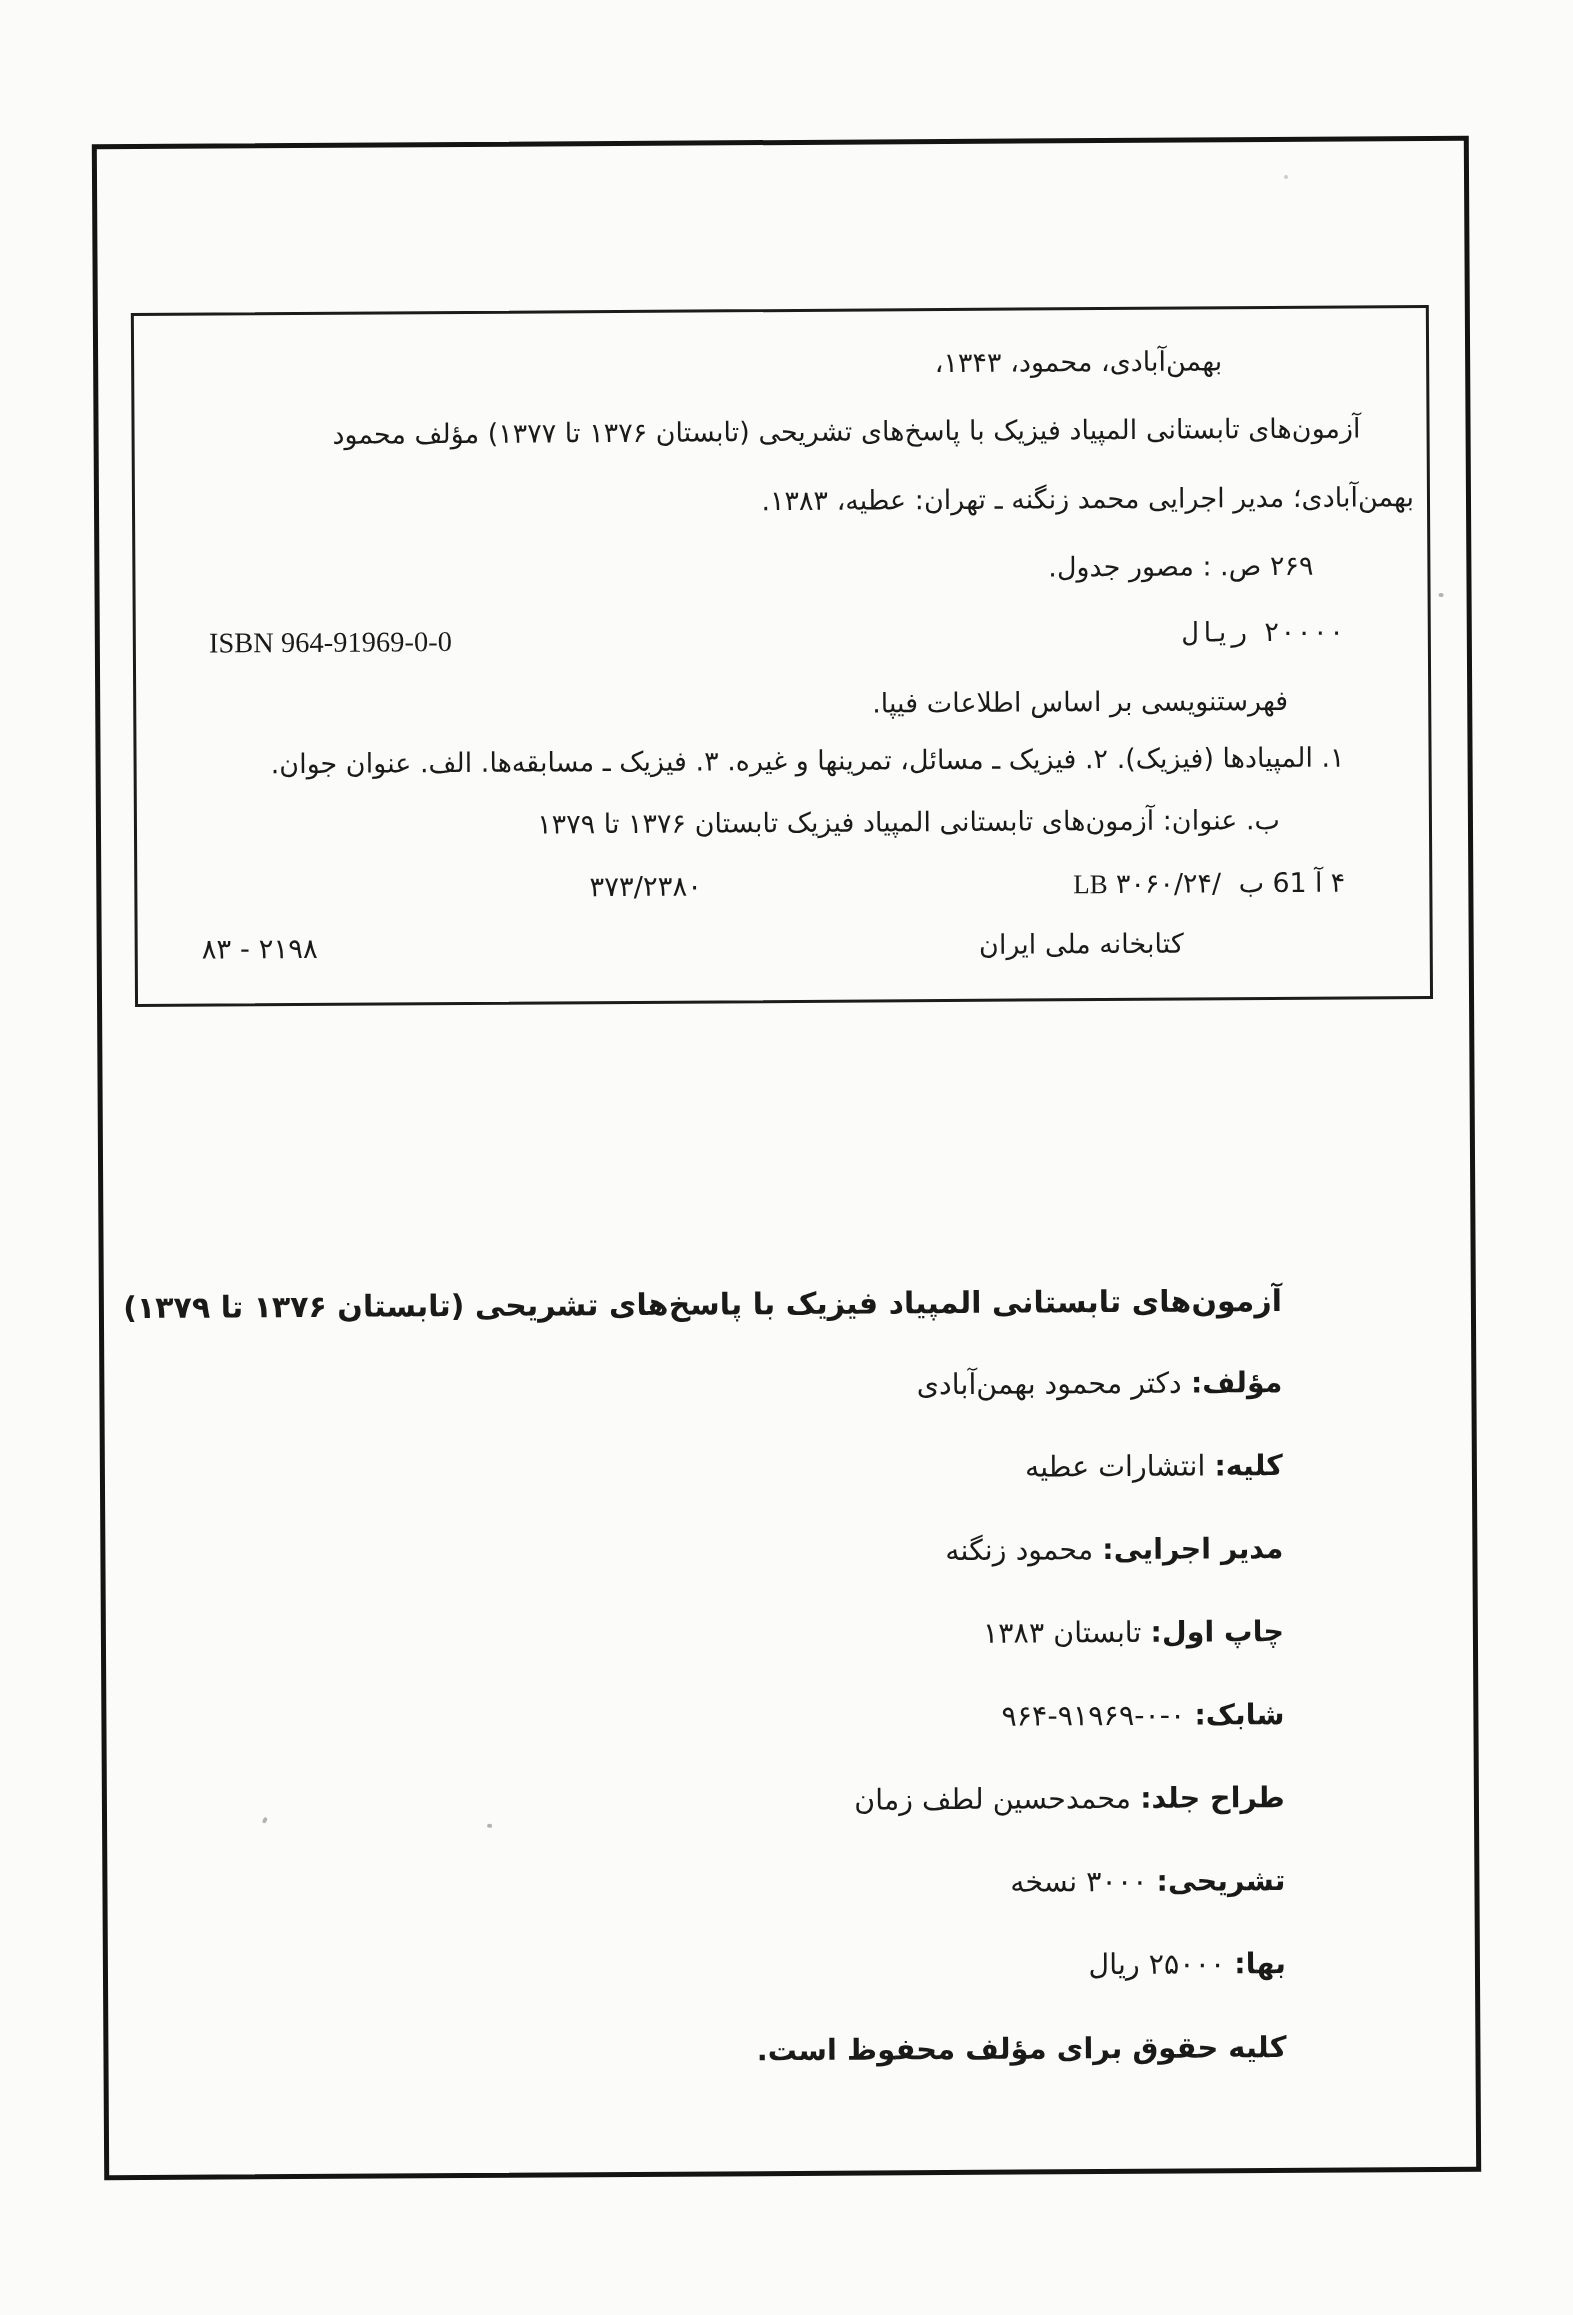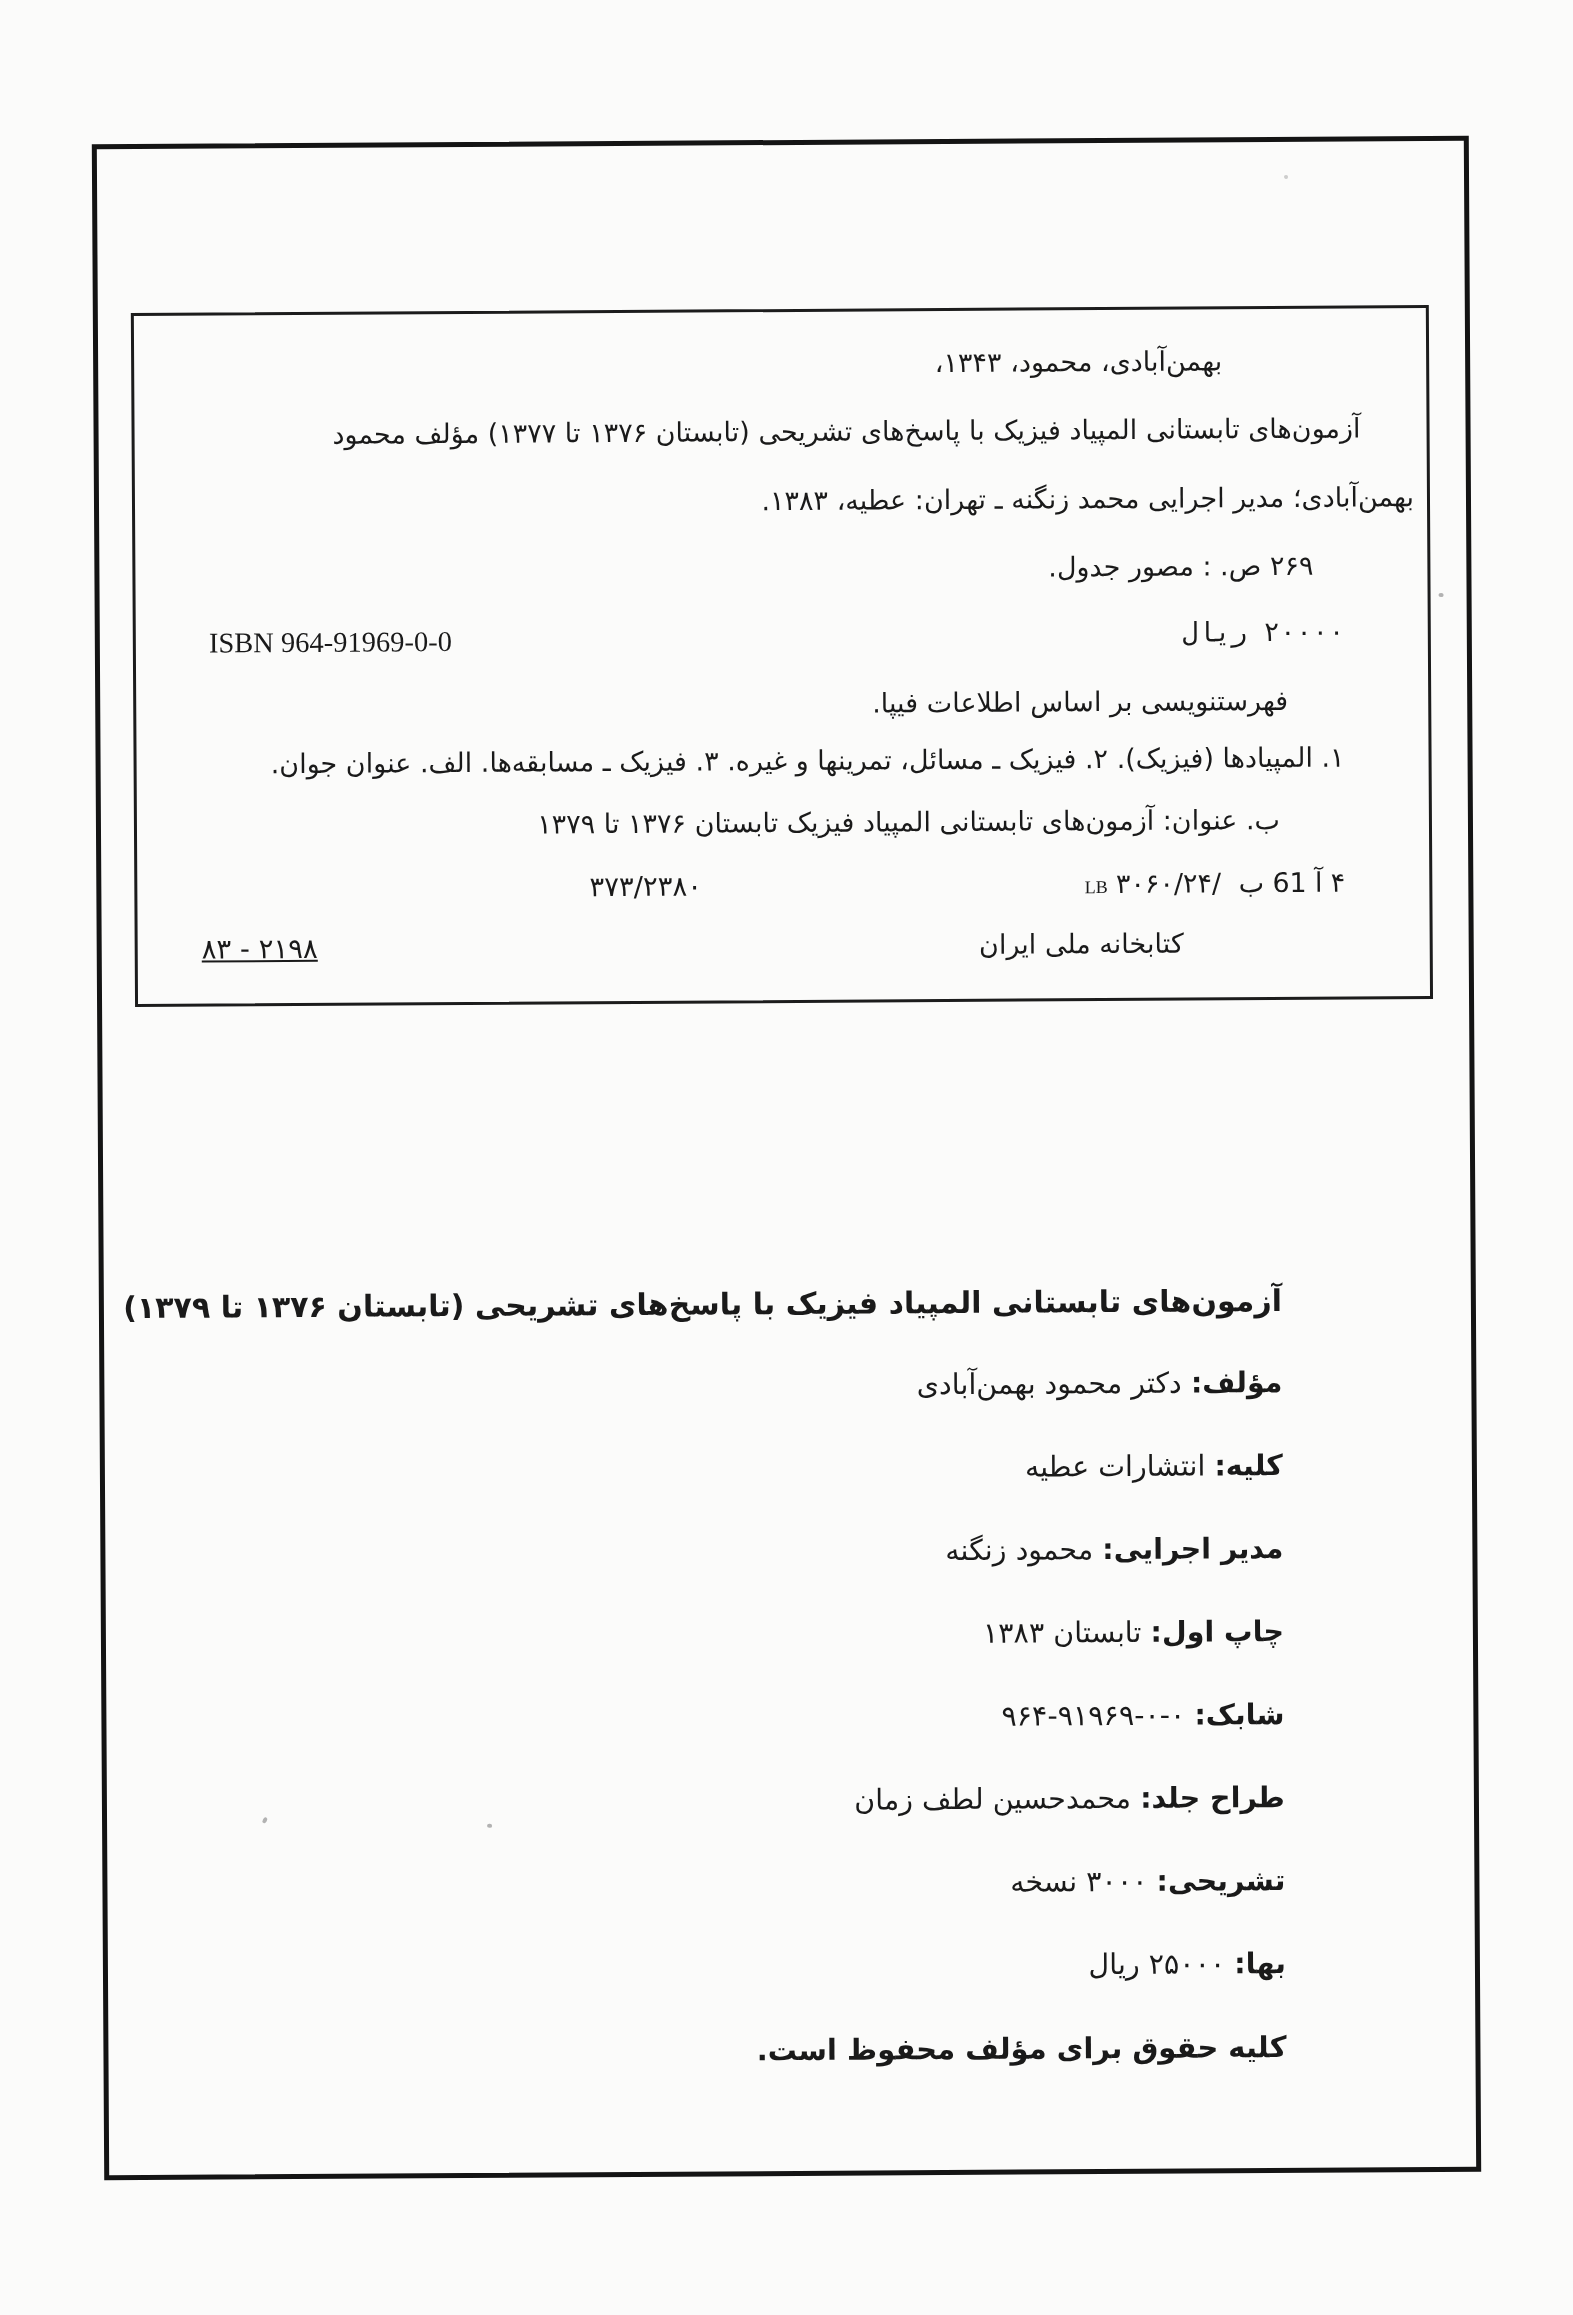--- a/index.html
+++ b/index.html
@@ -60,25 +60,25 @@
   .cip-l6  { top: 373px; right: 140px; }
   .cip-l7  { top: 430px; right: 84px;  }
   .cip-l8  { top: 492px; right: 149px; }
   .cip-l9a {
     top: 555px; right: 84px;
     display: inline-flex;
     direction: ltr;
     align-items: baseline;
     gap: 8.3px;
   }
-  .cip-l9a .lc-prefix { font-size: 18px; }
+  .cip-l9a .lc-prefix { font-size: 27px; }
   .cip-l9a .lc-cutter1 { margin-left: 9.2px; }
   .cip-l9b { top: 555px; left: 452px; direction: ltr; font-size: 27.5px; }
   .cip-l10a { top: 615px; right: 246px; }
-  .cip-l10b { top: 615px; left: 64px; direction: ltr; font-size: 27.5px; text-decoration: underline; }
+  .cip-l10b { top: 615px; left: 64px; direction: ltr; font-size: 27.5px; }
 
   
   .pub {
     position: absolute;
     top: 1139px;
     right: 189px;
     left: 55px;
     direction: rtl;
     text-align: right;
   }

